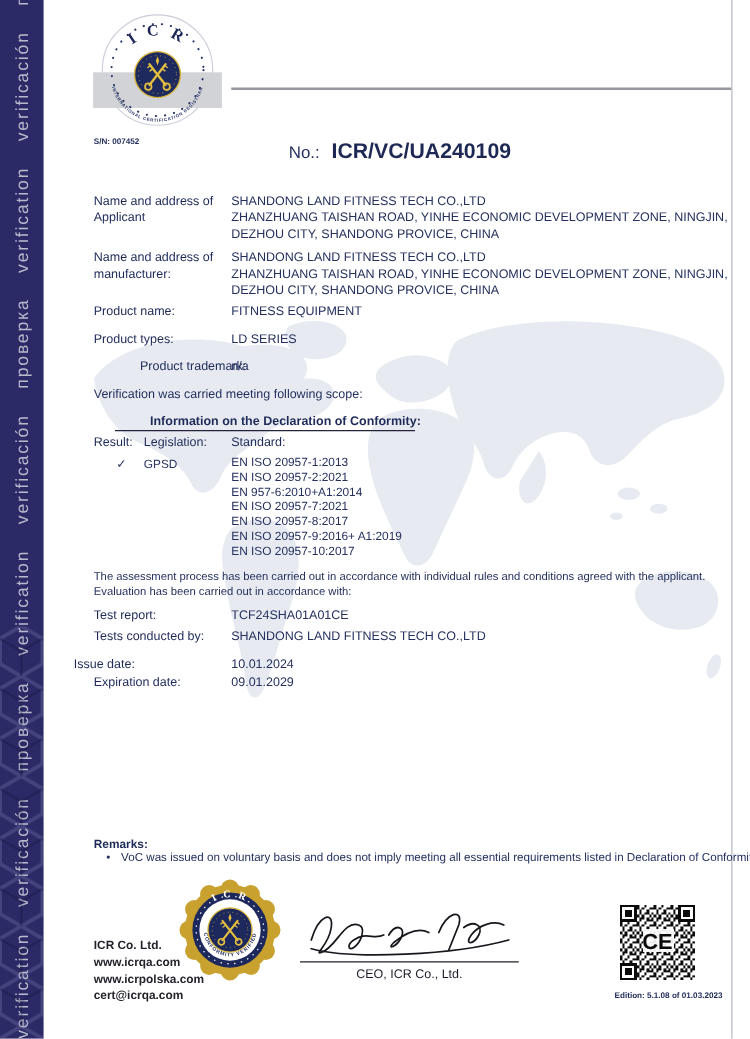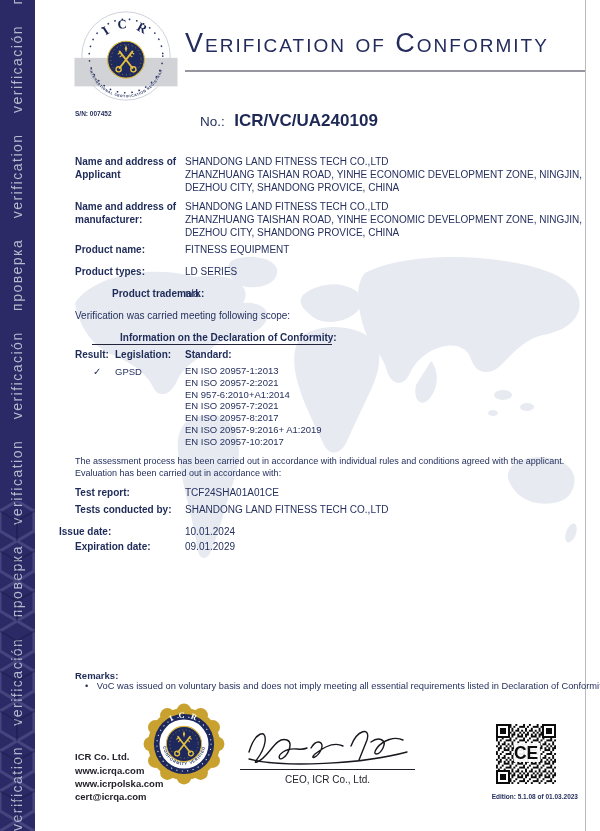--- a/index.html
+++ b/index.html
@@ -7,21 +7,21 @@
   .abs{position:absolute;}
   #stage{position:relative;width:600px;height:831px;background:#fff;}
   
   #sidebar{left:0;top:0;width:35px;height:831px;background:#2b2a66;overflow:hidden;}
   #sidebar .vtext{position:absolute;left:0;bottom:0;width:35px;height:831px;
     writing-mode:vertical-rl;transform:rotate(180deg);
     color:#b7bacd;font-size:14px;letter-spacing:1.5px;word-spacing:15px;
     line-height:35px;white-space:nowrap;}
   
   #page{left:35px;top:0;width:550px;height:831px;background:#fff;border-right:1px solid #b9b9c1;}
-  .lbl{font-weight:bold;color:#1e2a58;font-size:10px;line-height:13px;}
+  .lbl{font-weight:normal;color:#1e2a58;font-size:10px;line-height:13px;}
   .val{color:#25305e;font-size:10px;line-height:13px;}
   .small{font-size:9px;line-height:12.5px;color:#25305e;}
   #title{font-size:27px;letter-spacing:2px;color:#222b5c;font-variant:small-caps;white-space:nowrap;}
   .rule{border-top:2px solid #96969e;height:0;}
   .tableTitle{font-size:10px;font-weight:bold;color:#1e2a58;padding-left:10px;}
   .tableRule{border-bottom:1.4px solid #23233c;height:0;}
   .std{font-size:9.5px;line-height:11.8px;color:#25305e;}
   .footTxt{font-size:9.5px;line-height:13.5px;color:#23232c;font-weight:bold;}
   .edition{font-size:6.5px;font-weight:bold;color:#1f2a58;}
   .sn{font-size:6.5px;font-weight:bold;color:#1f2a58;}
@@ -82,26 +82,25 @@
         <circle cx="42" cy="64.5" r="2.8" stroke-width="1.5"></circle>
           <circle cx="58" cy="64.5" r="2.8" stroke-width="1.5"></circle>
         <path d="M56,46 l2.5,1.8 M54,49 l2.5,1.8 M44,46 l-2.5,1.8 M46,49 l-2.5,1.8" stroke-width="1.2"></path>
       </g>
       <path d="M50,38 L51.4,42 L50,46 L48.6,42 Z" fill="#e4bf3f"></path>
       <text font-size="3.8" font-weight="bold" fill="#2a3568" letter-spacing="0.6">
         <textPath href="#arcBotL" startOffset="50%" text-anchor="middle">INTERNATIONAL CERTIFICATION REGISTRAR</textPath>
       </text>
     </svg>
 
-    <div id="title" class="abs" style="left:150px;top:28px;">Verification of Conformity</div>
     <div class="rule abs" style="left:150px;top:70px;width:400px;"></div>
 
     <div class="sn abs" style="left:40px;top:110px;">S/N: 007452</div>
     <div class="abs" style="left:165px;top:111px;white-space:nowrap;">
-      <span style="font-size:13.5px;color:#25305e;">No.:</span>
+      <span style="font-size:13.5px;color:#25305e;margin-left:31px;">No.:</span>
       <span style="font-size:17px;font-weight:bold;color:#1d2854;margin-left:5px;">ICR/VC/UA240109</span>
     </div>
 
     <div class="lbl abs" style="left:40px;top:155px;width:110px;">
       <div>Name and address of</div>
       <div>Applicant</div>
     </div>
     <div class="val abs" style="left:150px;top:155px;white-space:nowrap;">
       <div>SHANDONG LAND FITNESS TECH CO.,LTD</div>
       <div>ZHANZHUANG TAISHAN ROAD, YINHE ECONOMIC DEVELOPMENT ZONE, NINGJIN,</div>

